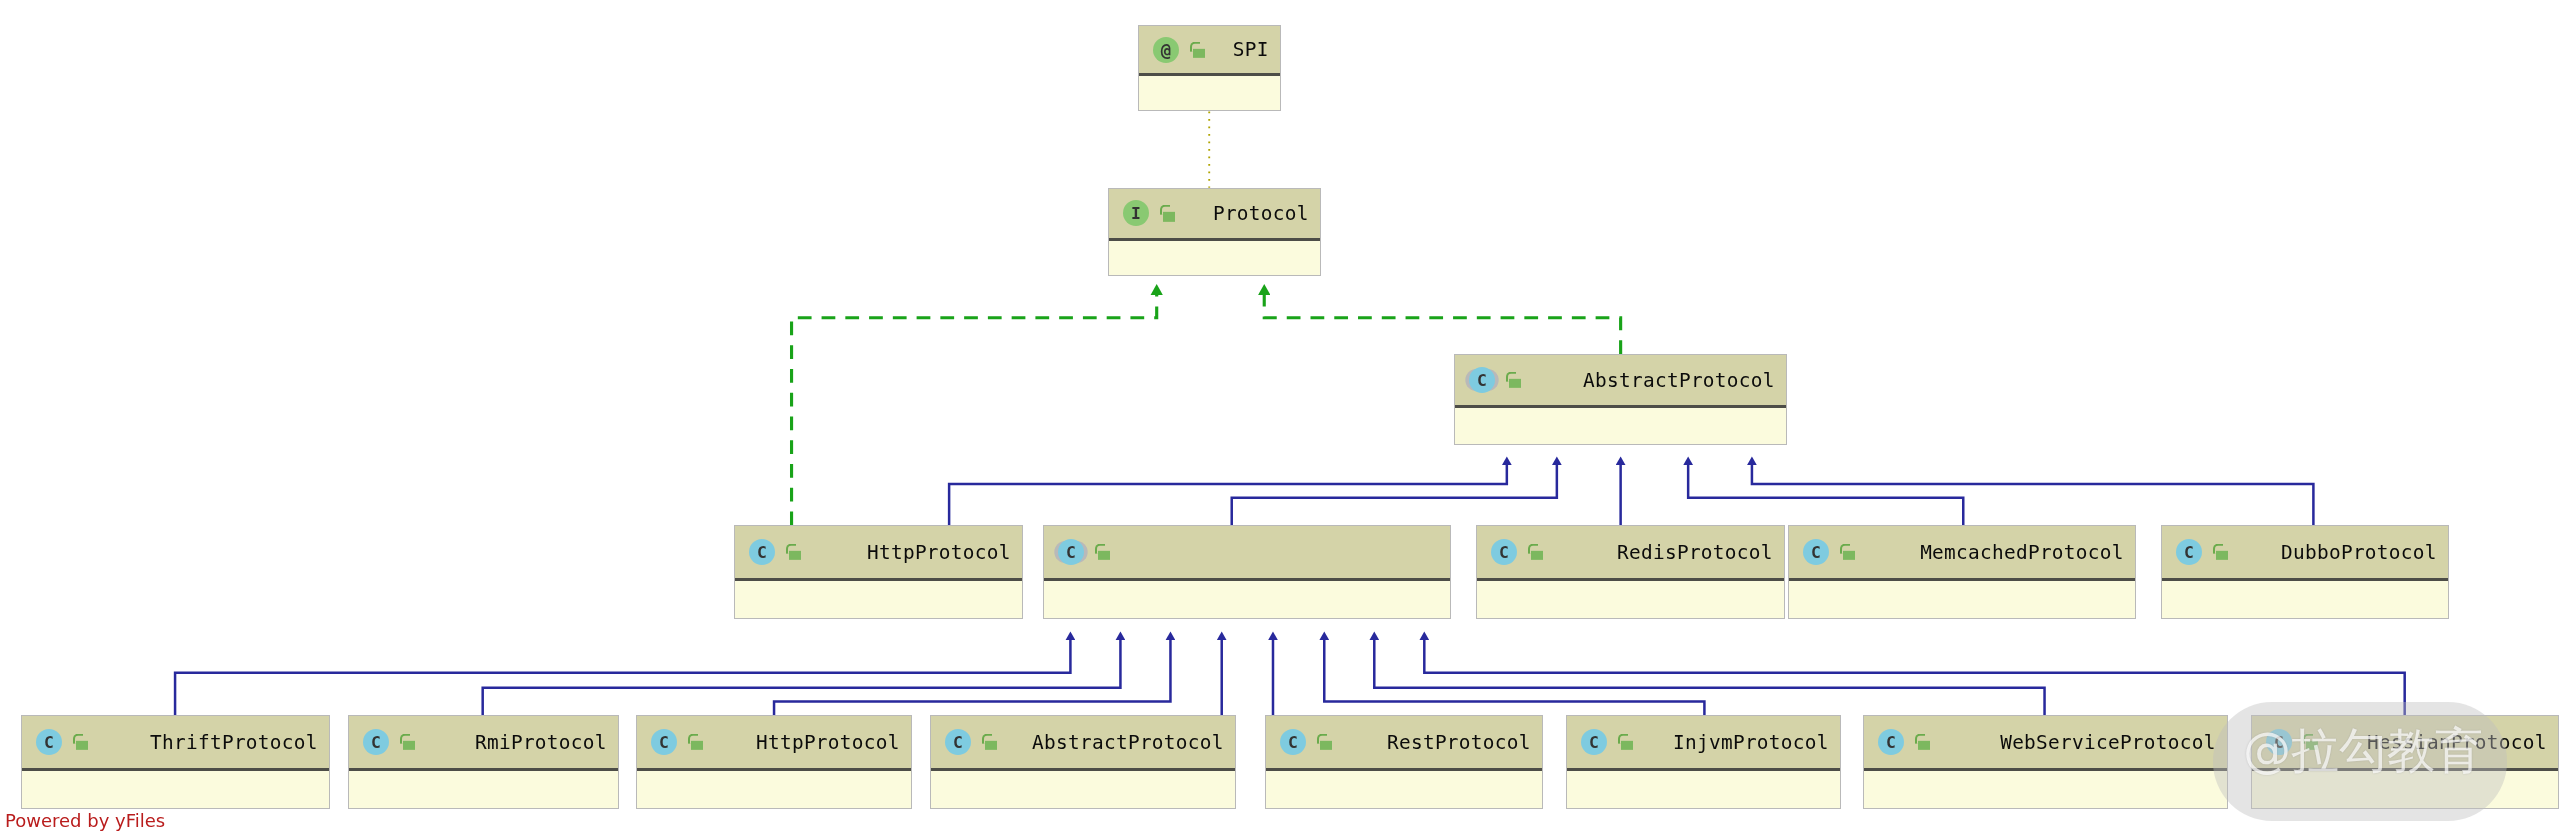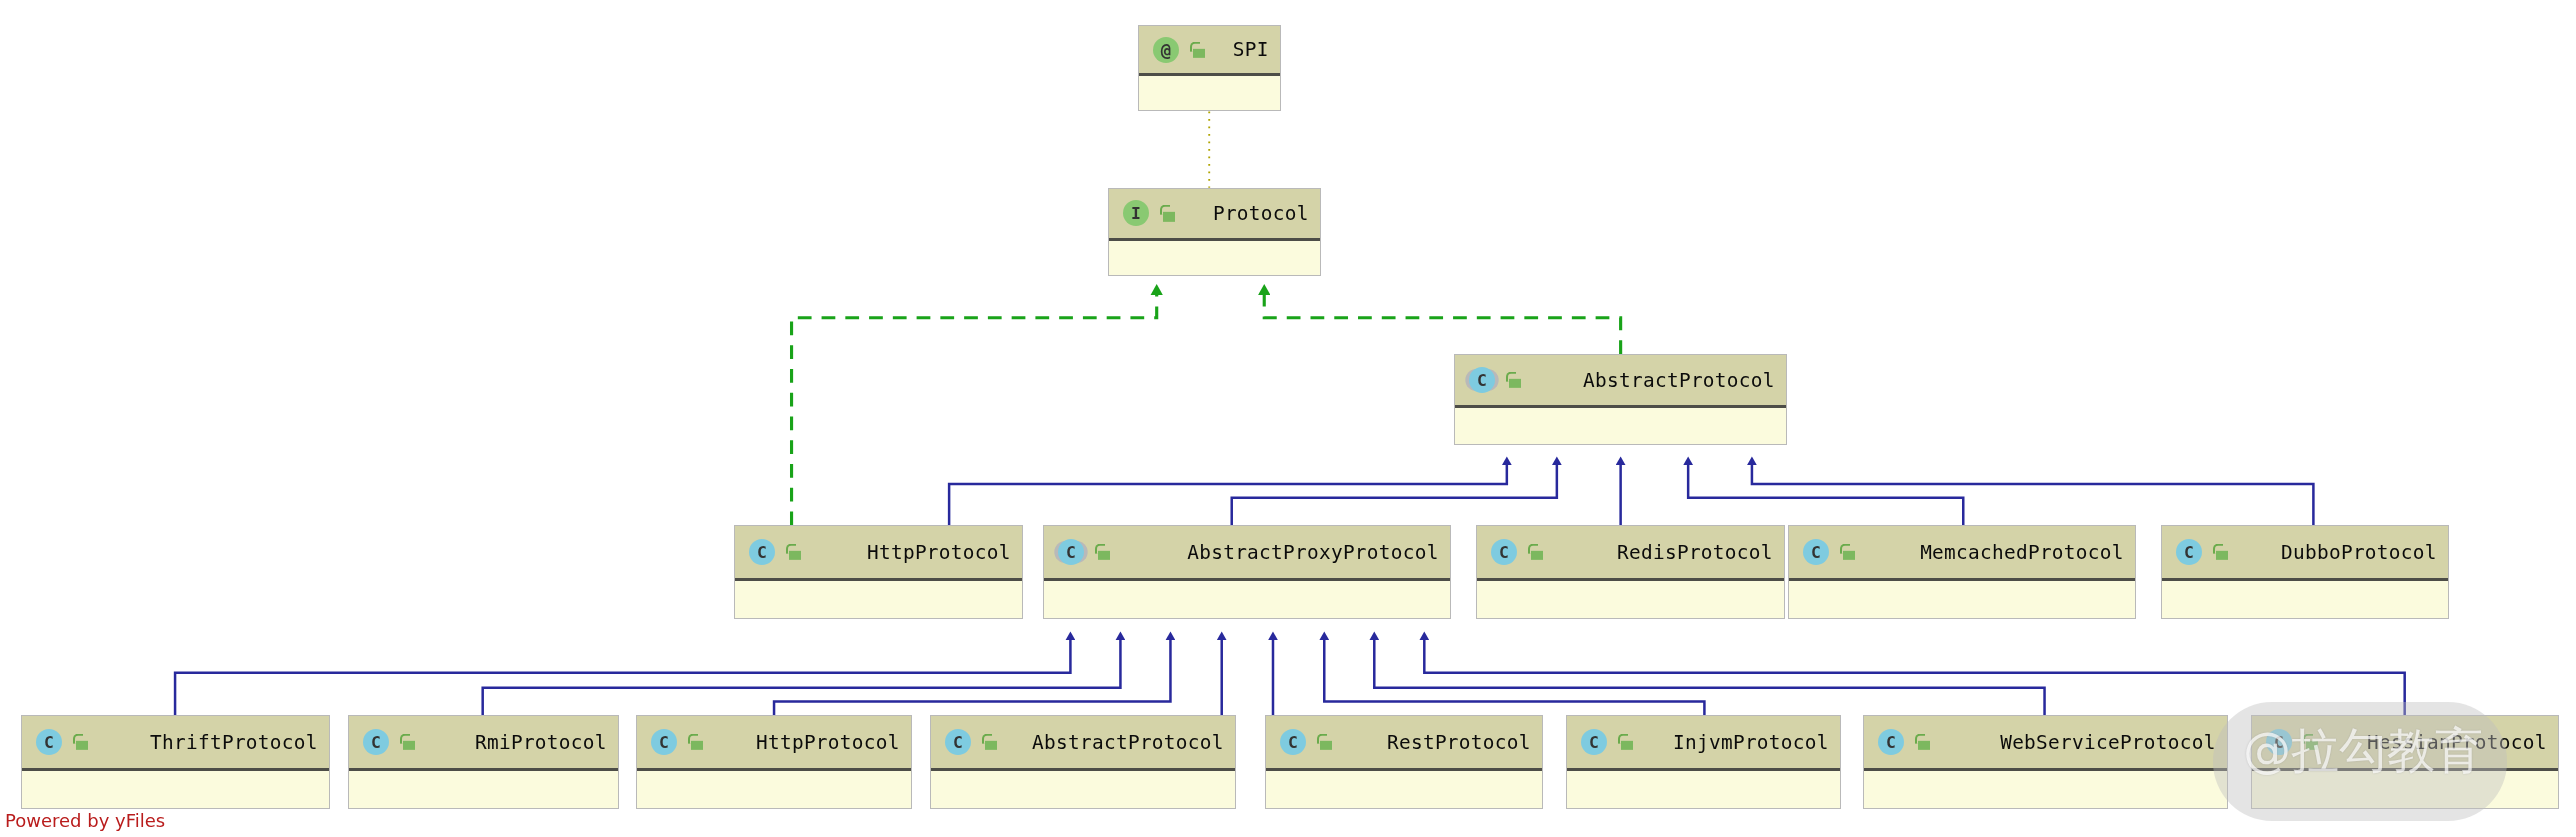--- a/index.html
+++ b/index.html
@@ -161,21 +161,20 @@
         </div>
         <div class="body"></div>
       </div>
       <div class="node" style="left: 1043px; top: 525px; width: 408px; height: 94px;">
         <div class="hdr">
           <div class="badge abs">C</div>
           <div class="lock">
             <div class="shackle"></div>
             <div class="bodyb"></div>
           </div>
-          <div class="title">AbstractProxyProtocol</div>
         </div>
         <div class="body"></div>
       </div>
       <div class="node" style="left: 1476px; top: 525px; width: 309px; height: 94px;">
         <div class="hdr">
           <div class="badge cls">C</div>
           <div class="lock">
             <div class="shackle"></div>
             <div class="bodyb"></div>
           </div>

